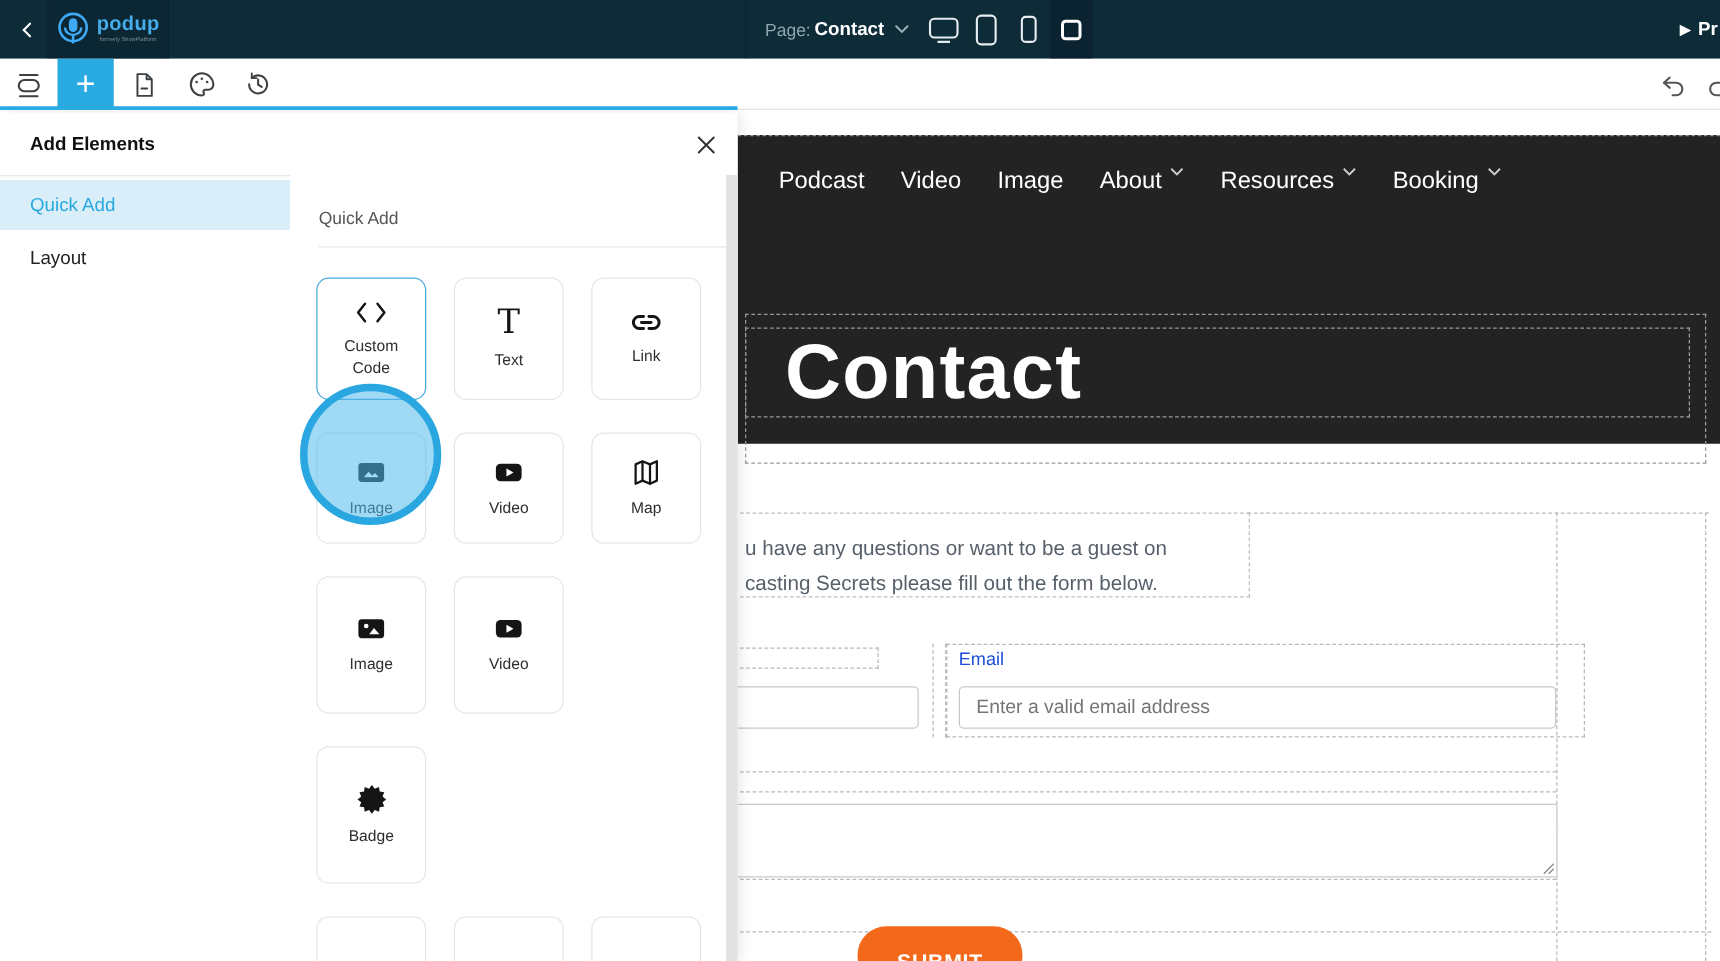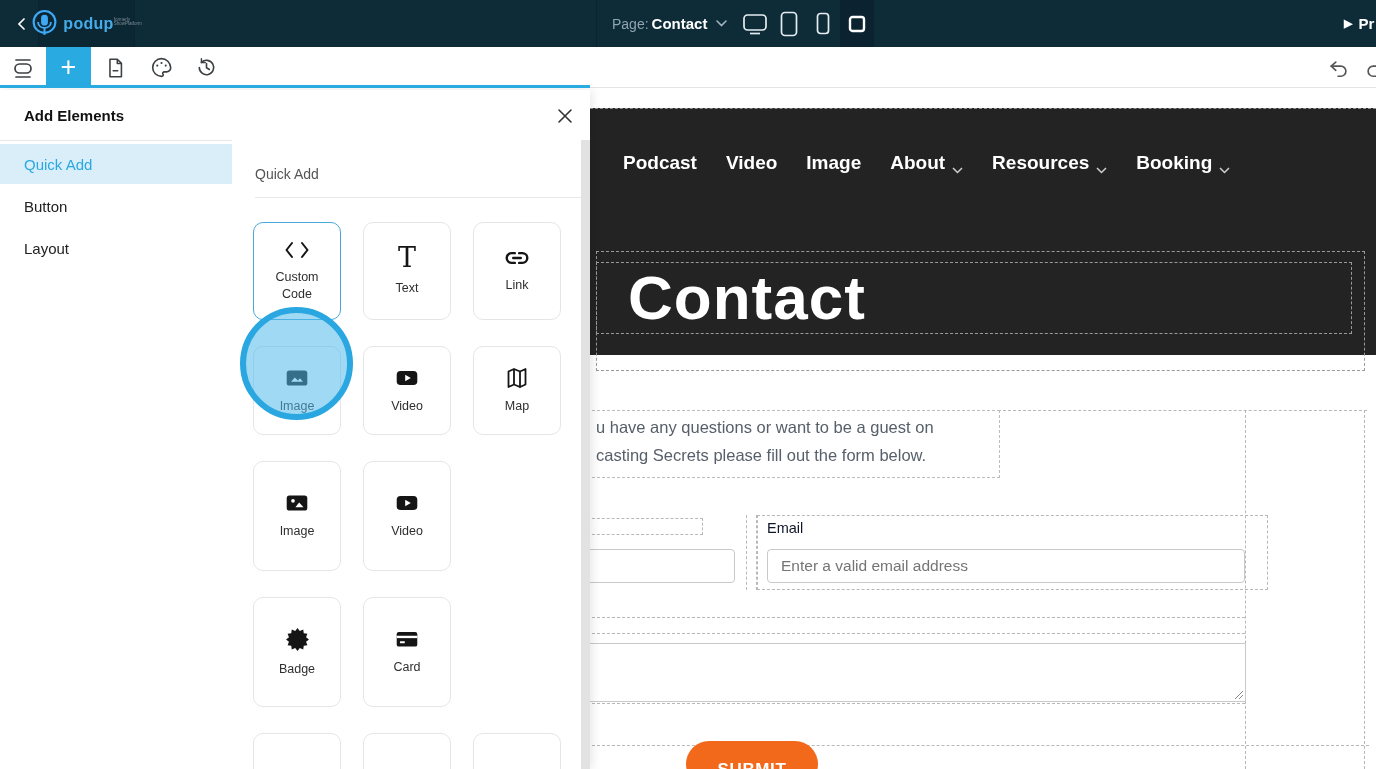--- a/index.html
+++ b/index.html
@@ -5,21 +5,21 @@
   * { margin:0; padding:0; box-sizing:border-box; }
   html,body { width:1376px; height:769px; overflow:hidden; background:#fff;
     font-family:"Liberation Sans", sans-serif; }
   svg { display:block; }
 
   
   .topbar { position:absolute; left:0; top:0; width:1376px; height:47px; background:#0E2B38; }
   .back-btn { position:absolute; left:8px; top:10px; width:28px; height:28px; display:flex; align-items:center; justify-content:center; cursor:pointer; }
   .logo-tile { position:absolute; left:38px; top:0; width:97px; height:47px; background:#0C2734;
     border-left:1px solid #0A2330; border-right:1px solid #0A2330; display:flex; align-items:center; justify-content:center; gap:5px; }
-  .logo-texts { display:flex; flex-direction:row; line-height:1; }
+  .logo-texts { display:flex; flex-direction:column; line-height:1;align-items:center; }
   .logo-brand { color:#45ACE9; font-size:16px; font-weight:bold; letter-spacing:.3px; }
   .logo-tag { color:#7A8D97; font-size:4.5px; margin-top:2px; }
   .tb-divider { position:absolute; top:0; width:1px; height:47px; background:#0A2330; }
   .page-group { position:absolute; left:612px; top:0; height:47px; display:flex; align-items:center; gap:3px; }
   .page-label { color:#8FA5B0; font-size:14px; }
   .page-value { color:#FFFFFF; font-size:15px; font-weight:bold; }
   .page-chevron { margin-left:6px; }
   .device-group { position:absolute; left:738px; top:0; height:47px; display:flex; align-items:center; }
   .device-btn { width:34px; height:47px; display:flex; align-items:center; justify-content:center; cursor:pointer; }
   .device-btn.sel { background:#0B2330; }
@@ -32,31 +32,31 @@
   .tb-plus { position:absolute; left:46px; top:0; width:45px; height:41px; background:#29ABE2; color:#fff; display:flex; align-items:center; justify-content:center; font-size:27px; font-weight:300; cursor:pointer; }
   .accent-underline { position:absolute; left:0; top:85px; width:590px; height:3px; background:#29ABE2; z-index:40; }
   .tb-right-divider { position:absolute; left:1318px; top:53px; width:1px; height:29px; background:#DCDCDC; }
   .undo-btn { position:absolute; left:1324px; top:0; width:30px; height:41px; display:flex; align-items:center; justify-content:center; color:#555; cursor:pointer; }
   .redo-btn { position:absolute; left:1360px; top:0; width:30px; height:41px; display:flex; align-items:center; justify-content:center; color:#555; cursor:pointer; }
 
   
   .preview { position:absolute; left:590px; top:90px; width:786px; height:679px; background:#fff; overflow:hidden; }
   .hero { position:absolute; left:0; top:18px; width:786px; height:247px; background:#232323; border-top:1px dashed #8E8E8E; }
   .site-nav { position:absolute; left:33px; top:25px; display:flex; gap:29px; }
-  .site-nav-item { color:#fff; font-size:19px; font-weight:bold; display:flex; align-items:flex-end; gap:7px; cursor:pointer; white-space:nowrap;margin-top:18px; }
+  .site-nav-item { color:#fff; font-size:19px; font-weight:normal; display:flex; align-items:flex-start; gap:7px; cursor:pointer; white-space:nowrap; }
   .hero-title { position:absolute; left:38px; top:153px; color:#fff; font-size:62px; font-weight:bold; letter-spacing:1px; }
 
   .guide { position:absolute; pointer-events:none; }
   .gd { border:1px dashed #9A9A9A; }
   .gl { border:1px dashed #B8B8B8; }
 
   .intro-box { position:absolute; left:-3px; top:320px; width:413px; height:68px; border:1px dashed #BDBDBD; }
-  .intro-text { position:absolute; left:8px; top:2px; color:#57606A; font-size:16.5px; line-height:28px; white-space:nowrap; }
-
-  .pv-label { position:absolute; color:#0f172a; font-size:14.5px; }
+  .intro-text { position:absolute; left:8px; top:14px; color:#57606A; font-size:16.5px; line-height:28px; white-space:nowrap; }
+
+  .pv-label { position:absolute; color:#1d4ed8; font-size:14.5px; }
   .pv-input { position:absolute; height:34px; border:1px solid #C9C9C9; border-radius:4px; background:#fff; font-size:15.5px; color:#3F3F3F; padding:0 13px; font-family:"Liberation Sans", sans-serif; outline:none; }
   .pv-textarea { position:absolute; left:-12px; top:553px; width:668px; height:59px; border:1px solid #C9C9C9; background:#fff; }
   .resize-handle { position:absolute; right:1px; bottom:1px; }
   .submit-btn { position:absolute; left:96px; top:651px; width:132px; height:46px; background:#F2691B; border:none; border-radius:24px; color:#fff; font-size:17px; font-weight:bold; letter-spacing:.6px; padding-top:11px; text-align:center; cursor:pointer; font-family:"Liberation Sans", sans-serif; }
 
   
   .panel { position:absolute; left:0; top:90px; width:590px; height:679px; background:#fff; box-shadow:2px 0 10px rgba(0,0,0,.10); z-index:30;padding-left:40px; }
   .panel-title { position:absolute; left:24px; top:17px; font-size:15px; font-weight:bold; color:#111; }
   .panel-close { position:absolute; left:551px; top:12px; width:28px; height:28px; display:flex; align-items:center; justify-content:center; color:#333; cursor:pointer; }
   .panel-head-divider { position:absolute; left:0; top:50px; width:232px; height:1px; background:#E8E8E8; }
@@ -292,21 +292,20 @@
     <span>
       <svg width="16" height="16" viewBox="0 0 16 16">
           <path d="M2 2 L14 14 M14 2 L2 14" stroke="#333" stroke-width="1.6" stroke-linecap="round"></path>
         </svg>
     </span>
   </div>
   <div class="panel-head-divider"></div>
 
   <div class="panel-nav">
     <div class="panel-nav-item active">Quick Add</div>
-    <div class="panel-nav-item">Button</div>
     <div class="panel-nav-item">Layout</div>
   </div>
 
   <div class="section-title">Quick Add</div>
   <div class="section-divider"></div>
 
   <div class="grid">
     <div class="grid-row r1">
       <div class="tile hl-border">
         <span>
@@ -384,30 +383,20 @@
     </div>
     <div class="grid-row r4">
       <div class="tile">
         <span>
           <svg width="25" height="25" viewBox="0 0 24 24">
             <polygon fill="#151515" points="23,12 20.2,14.2 21.5,17.5 18,18 17.5,21.5 14.2,20.2 12,23 9.8,20.2 6.5,21.5 6,18 2.5,17.5 3.8,14.2 1,12 3.8,9.8 2.5,6.5 6,6 6.5,2.5 9.8,3.8 12,1 14.2,3.8 17.5,2.5 18,6 21.5,6.5 20.2,9.8"></polygon>
           </svg>
         </span>
         <span class="tile-label">Badge</span>
       </div>
-      <div class="tile">
-        <span>
-          <svg width="26" height="22" viewBox="0 0 24 20">
-            <rect x="2.5" y="3.5" width="19" height="13.5" rx="2" fill="#151515"></rect>
-            <rect x="2.5" y="7" width="19" height="2.2" fill="#fff"></rect>
-            <rect x="5.5" y="12" width="4.5" height="1.9" rx=".4" fill="#fff"></rect>
-          </svg>
-        </span>
-        <span class="tile-label">Card</span>
-      </div>
     </div>
     <div class="grid-row r5">
       <div class="tile"></div>
       <div class="tile"></div>
       <div class="tile"></div>
     </div>
   </div>
 
   <div class="hl-circle"></div>
   <div class="scroll-track"></div>

